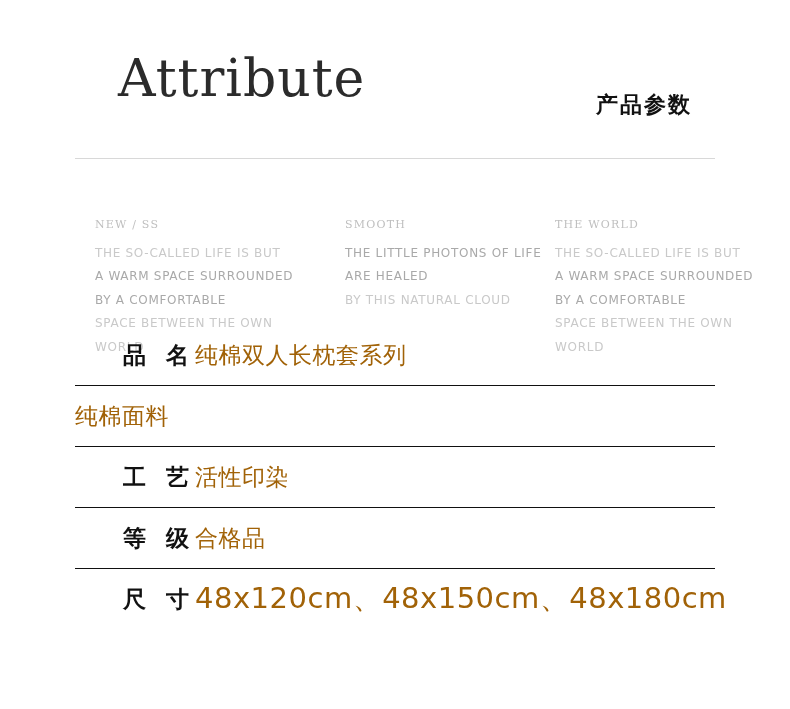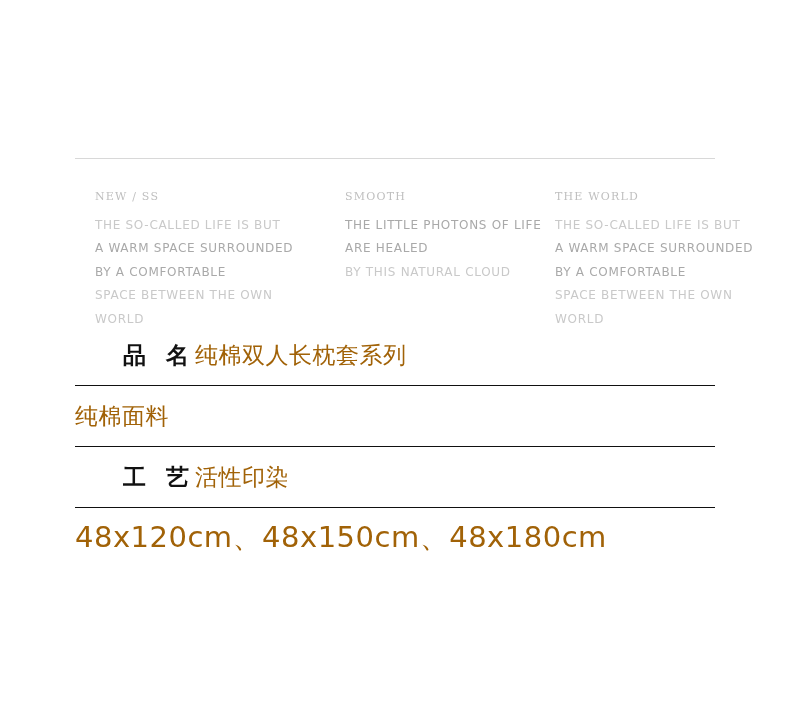--- a/index.html
+++ b/index.html
@@ -83,20 +83,21 @@
   .faint-col.c2 { left: 270px; }
   .faint-col.c3 { left: 480px; }
 
   .faint-title {
     font-family: "DejaVu Serif", serif;
     font-size: 11px;
     letter-spacing: 1.2px;
     color: #bfbfbf;
     margin-bottom: 11px;
     white-space: nowrap;
+    margin-top: 28px;
   }
   .faint-body {
     font-family: "DejaVu Sans", sans-serif;
     font-size: 12px;
     letter-spacing: 0.7px;
     line-height: 1.95;
     color: #c9c9c9;
     text-transform: uppercase;
   }
   .faint-body .dk { color: #a9a9a9; }
@@ -143,20 +144,24 @@
   }
   .spec-row.size .spec-label {
     padding-left: 48px;
   }
 </style>
 </head>
 <body>
 
 <div class="page">
 
+  <div class="header">
+    <div class="brand-script">Attribute</div>
+    <div class="header-cn">产品参数</div>
+  </div>
 
   <div class="divider-top"></div>
 
   <div class="faint-cols">
 
     <div class="faint-col c1">
       <div class="faint-title">NEW / SS</div>
       <div class="faint-body">
         <div>THE SO-CALLED LIFE IS BUT</div>
         <div class="dk">A WARM SPACE SURROUNDED BY A COMFORTABLE</div>
@@ -193,20 +198,25 @@
 
     <div class="spec-row">
       <div class="spec-value">纯棉面料</div>
     </div>
 
     <div class="spec-row">
       <div class="spec-label">工 艺</div>
       <div class="spec-value">活性印染</div>
     </div>
 
+    <div class="spec-row">
+      <div class="spec-label">等 级</div>
+      <div class="spec-value">合格品</div>
+    </div>
 
     <div class="spec-row size">
+      <div class="spec-label">尺 寸</div>
       <div class="spec-value">48x120cm、48x150cm、48x180cm</div>
     </div>
 
   </div>
 
 </div>
 
 </body></html>

